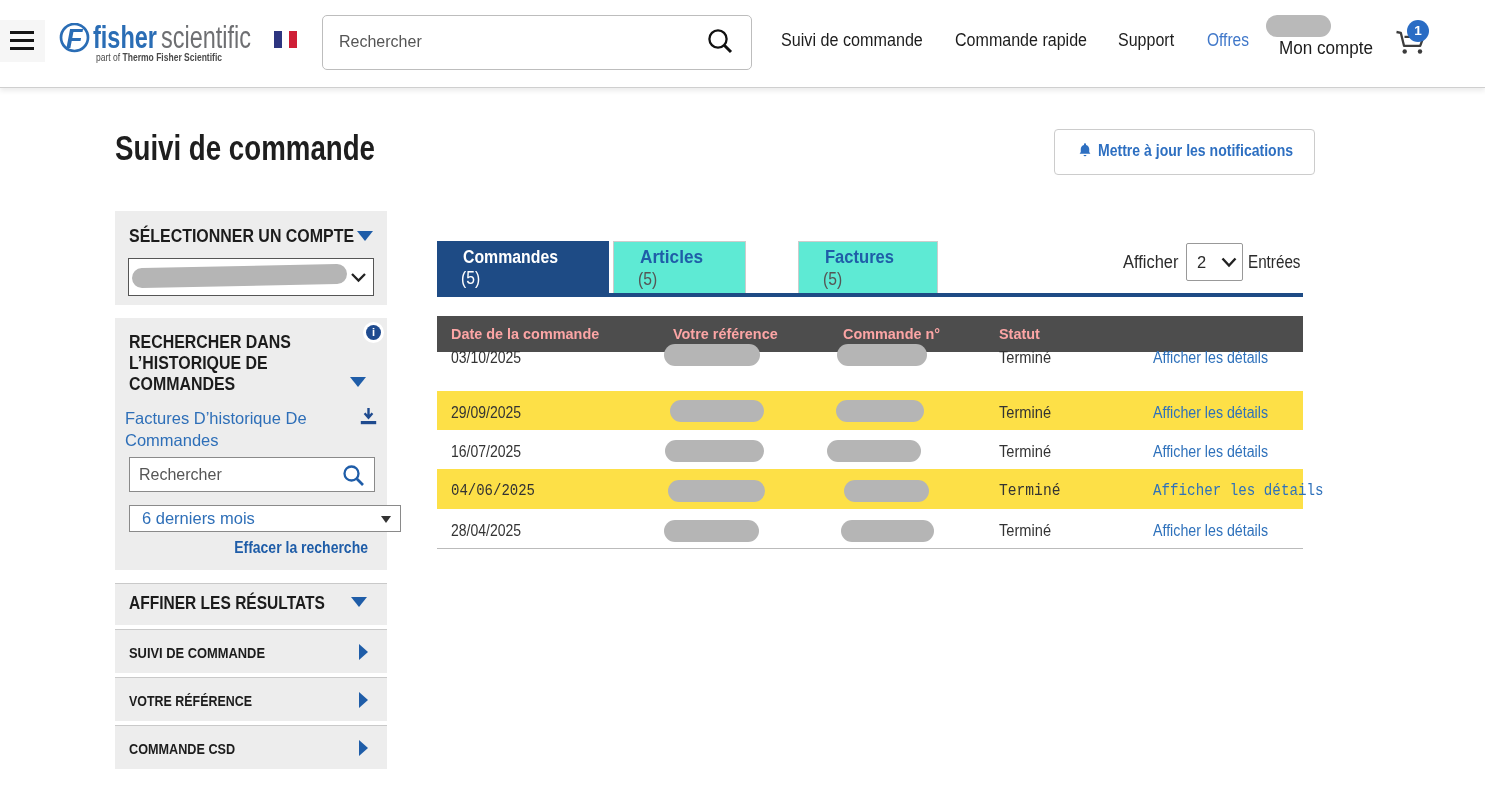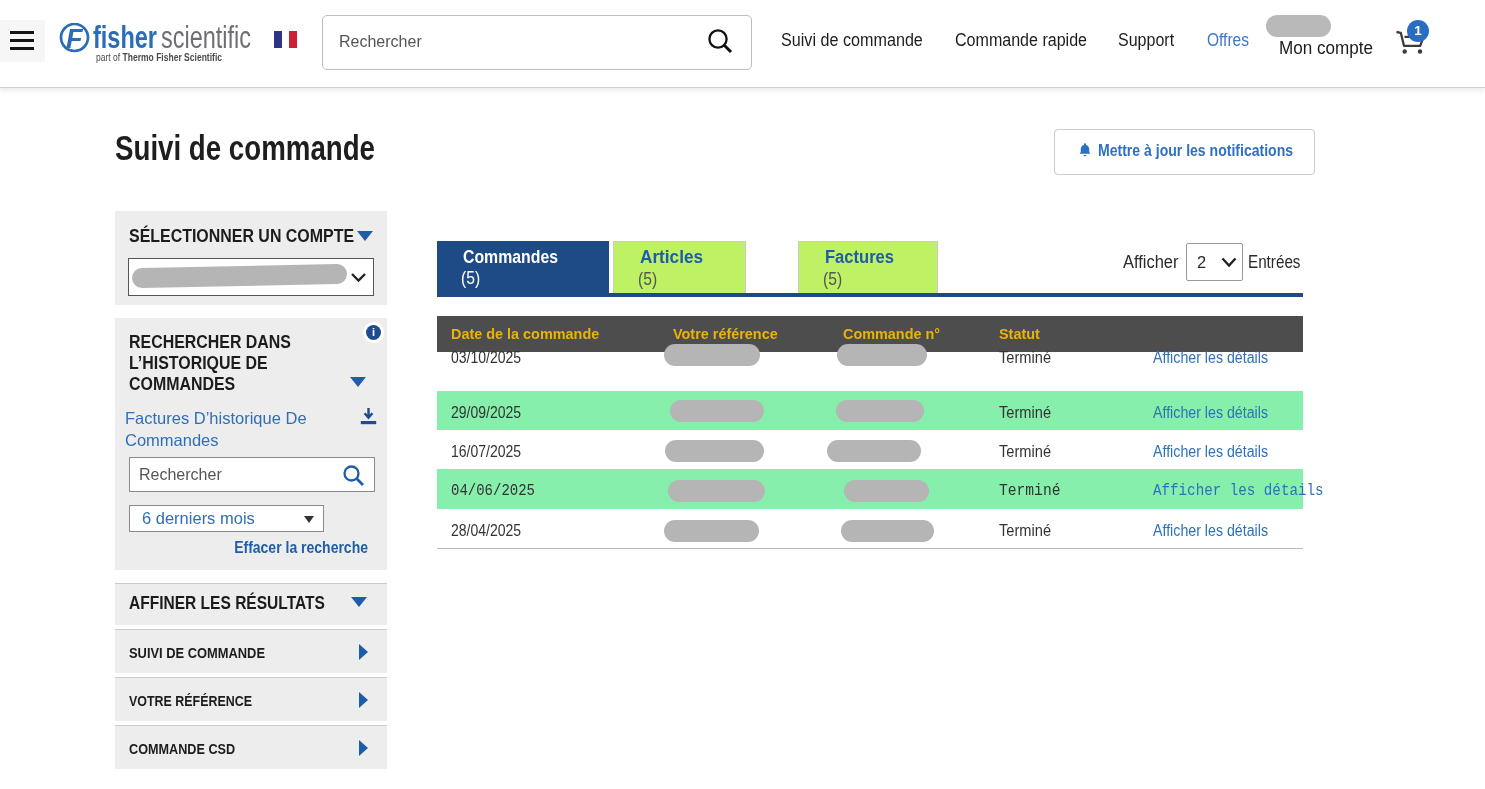--- a/index.html
+++ b/index.html
@@ -37,54 +37,54 @@
 .sel1 .blob { position:absolute; left:3px; top:7px; width:215px; height:20px; background:#b5b5b5; border-radius:10px; transform:rotate(-1.2deg); }
 .p2 { top:318px; height:252px; }
 .p2 .title { position:absolute; left:14px; top:14px; font-size:18px; font-weight:bold; color:#1c1c1c; line-height:21px; transform:scaleX(0.885); transform-origin:0 0; }
 .info-i { position:absolute; left:251px; top:7px; width:15px; height:15px; border-radius:50%; background:#1f4b8f; color:#fff; font-size:11px; font-weight:bold; text-align:center; line-height:15px; box-shadow:0 0 0 3px #fff; }
 .p2 .tri2 { position:absolute; left:235px; top:59px; }
 .rapport { position:absolute; left:10px; top:89px; width:225px; font-size:16.5px; color:#2e6fb8; line-height:22px; }
 .dl-ic { position:absolute; left:245px; top:90px; }
 .search2 { position:absolute; left:14px; top:139px; width:246px; height:35px; background:#fff; border:1px solid #8a8a8a; }
 .search2 .ph { position:absolute; left:9px; top:8px; font-size:16px; color:#555; }
 .search2 svg { position:absolute; right:8px; top:6px; }
-.sel2 { position:absolute; left:14px; top:187px; width:195px; height:27px; background:#fff; border:1px solid #8a8a8a; }
+.sel2 { position:absolute; left:14px; top:187px; width:272px; height:27px; background:#fff; border:1px solid #8a8a8a; }
 .sel2 .val { position:absolute; left:12px; top:3px; font-size:16.5px; color:#2e6fb8; }
 .sel2 .car { position:absolute; right:9px; top:10px; width:0; height:0; border-left:5.5px solid transparent; border-right:5.5px solid transparent; border-top:7px solid #333; }
 .effacer { position:absolute; left:0px; top:221px; width:253px; text-align:right; font-size:16px; font-weight:bold; color:#1f5da8; transform:scaleX(0.875); transform-origin:100% 0; white-space:nowrap; }
 .p3 { top:583px; height:42px; border-top:1px solid #c9c9c9; }
 .p3 .title{ position:absolute; left:14px; top:9px; font-size:18px; font-weight:bold; color:#1c1c1c; white-space:nowrap; transform:scaleX(0.863); transform-origin:0 0; }
 .p3 .tri { position:absolute; right:20px; top:13px; }
 .facet { height:44px; border-top:1px solid #c9c9c9; }
 .facet .title { position:absolute; left:14px; top:14px; font-size:15px; font-weight:bold; color:#1c1c1c; white-space:nowrap; transform-origin:0 0; }
 .tri-right { position:absolute; right:19px; top:14px; width:0; height:0; border-top:8px solid transparent; border-bottom:8px solid transparent; border-left:9px solid #1f5da8; }
 .f1 { top:629px; }
 .f2 { top:677px; }
 .f3 { top:725px;padding-left:39px; }
 
 .tabs-line { position:absolute; left:437px; top:293px; width:866px; height:4px; background:#1e4b85; }
 .tab { position:absolute; top:241px; height:52px; }
 .tab-active { left:437px; width:172px; background:#1e4b85; }
 .tab .t1 { position:absolute; left:26px; top:5px; font-size:18px; font-weight:bold; white-space:nowrap; transform-origin:0 0; }
 .tab .t2 { position:absolute; left:24px; top:27px; font-size:18px; transform:scaleX(0.87); transform-origin:0 0; }
 .tab-active .t1 { color:#fff; transform:scaleX(0.88); top:6px; }
 .tab-active .t2 { color:#fff; }
-.tab-idle { background:#bef264; border:1px solid #ccc; border-bottom:none; }
+.tab-idle { background:#5eead4; border:1px solid #ccc; border-bottom:none; }
 .tab-idle .t1 { color:#1f5da8; }
 .tab-idle .t2 { color:#555; }
 .tab-b { left:613px; width:133px; }
 .tab-c { left:750px; width:140px;margin-left:48px; }
 .afficher { position:absolute; top:252px; font-size:17.5px; color:#2b2b2b; white-space:nowrap; transform-origin:0 0; }
 .aff-sel { position:absolute; left:1186px; top:243px; width:57px; height:38px; border:1px solid #999; background:#fff; border-radius:2px; }
 .aff-sel .v { position:absolute; left:10px; top:9px; font-size:16.5px; color:#2b2b2b; }
 
-.thead { position:absolute; left:437px; top:316px; width:866px; height:36px; background:#4d4d4d; color:#eab308; }
+.thead { position:absolute; left:437px; top:316px; width:866px; height:36px; background:#4d4d4d; color:#fca5a5; }
 .thead span { position:absolute; top:9px; font-size:15.5px; font-weight:bold; white-space:nowrap; transform:scaleX(0.93); transform-origin:0 0; }
 .row { position:absolute; left:437px; width:866px; height:39px; }
-.row.alt { background:#86efac; }
+.row.alt { background:#fde047; }
 .row .date { position:absolute; left:14px; top:13px; font-size:16px; color:#333; transform:scaleX(0.875); transform-origin:0 0; }
 .row .st { position:absolute; left:562px; top:13px; font-size:16px; color:#333; transform:scaleX(0.914); transform-origin:0 0; }
 .row .lnk { position:absolute; left:716px; top:13px; font-size:16px; color:#2e71bb; white-space:nowrap; transform:scaleX(0.888); transform-origin:0 0; }
 .row .blob { position:absolute; height:22px; background:#b5b5b5; border-radius:11px; }
 .tbl-bottom { position:absolute; left:437px; top:548px; width:866px; height:1px; background:#bbb; }
 </style>
 </head>
 <body>
 <div class="header">
   <div class="burger">

